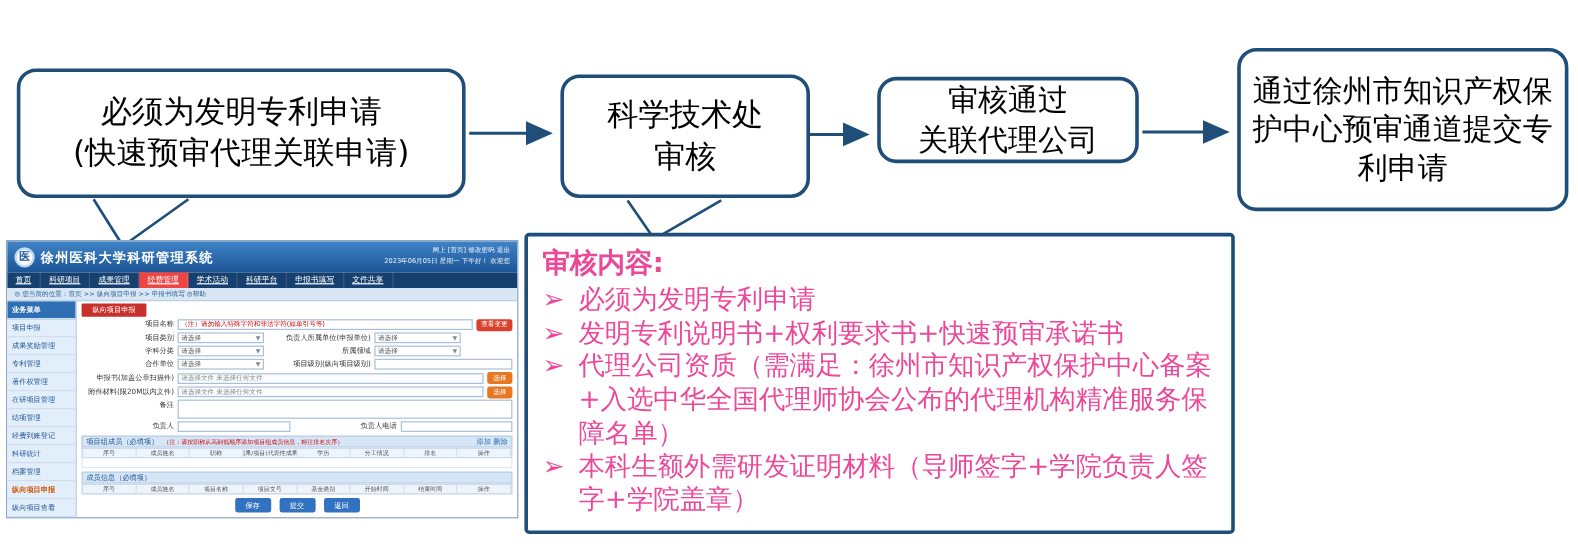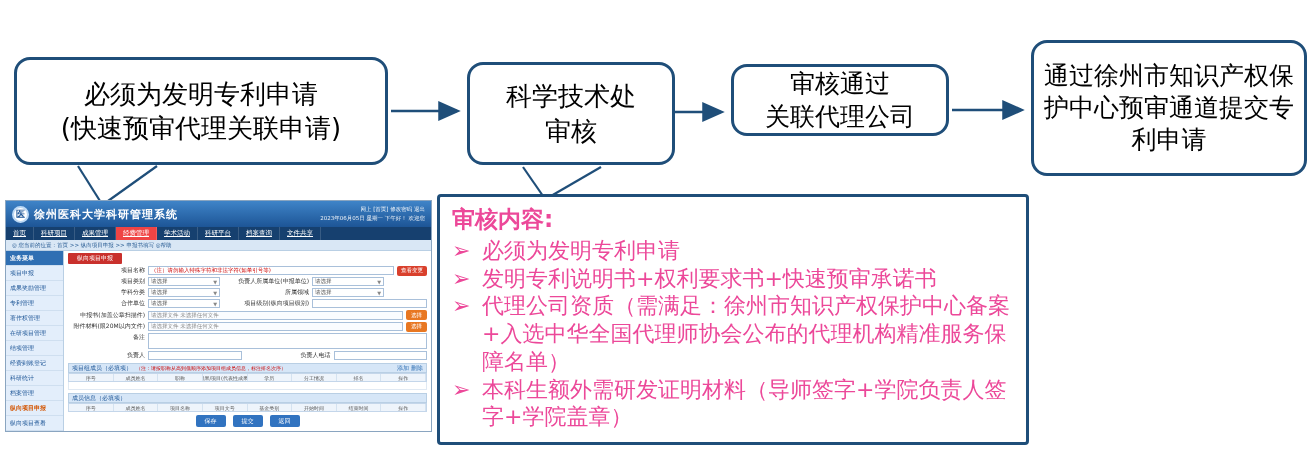--- a/index.html
+++ b/index.html
@@ -134,21 +134,21 @@
       </span>
     </div>
 
     <div class="shot-nav">
       <span class="nav-item">首页</span>
       <span class="nav-item">科研项目</span>
       <span class="nav-item">成果管理</span>
       <span class="nav-item active">经费管理</span>
       <span class="nav-item">学术活动</span>
       <span class="nav-item">科研平台</span>
-      <span class="nav-item">档案查询</span>
+      <span class="nav-item">申报书填写</span>
       <span class="nav-item">文件共享</span>
     </div>
 
     <div class="shot-subnav">◎ 您当前的位置：首页 &gt;&gt; 纵向项目申报 &gt;&gt; 申报书填写    ◎帮助</div>
 
     <div class="shot-body">
 
       <div class="shot-side">
         <span class="side-item head">业务菜单</span>
         <span class="side-item">项目申报</span>

